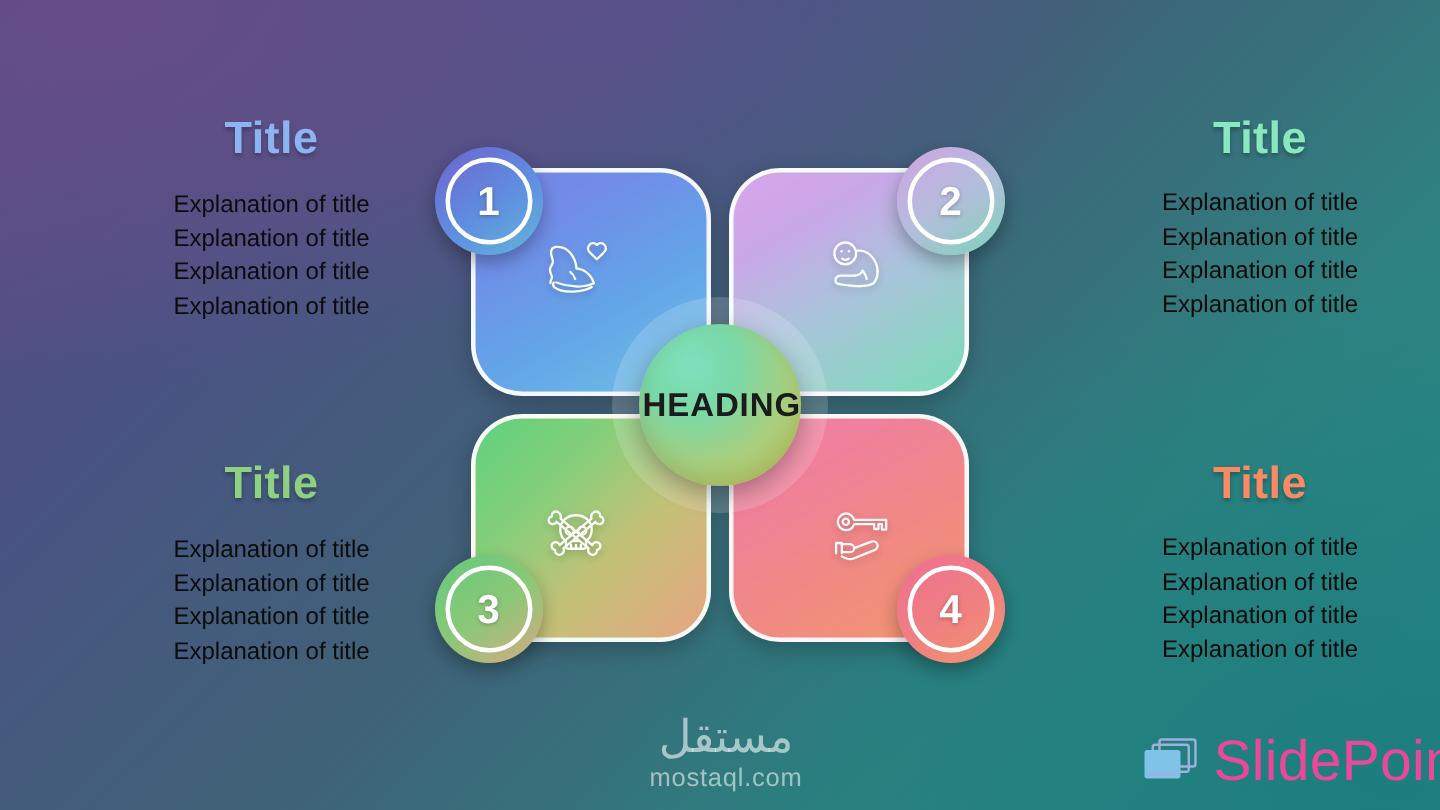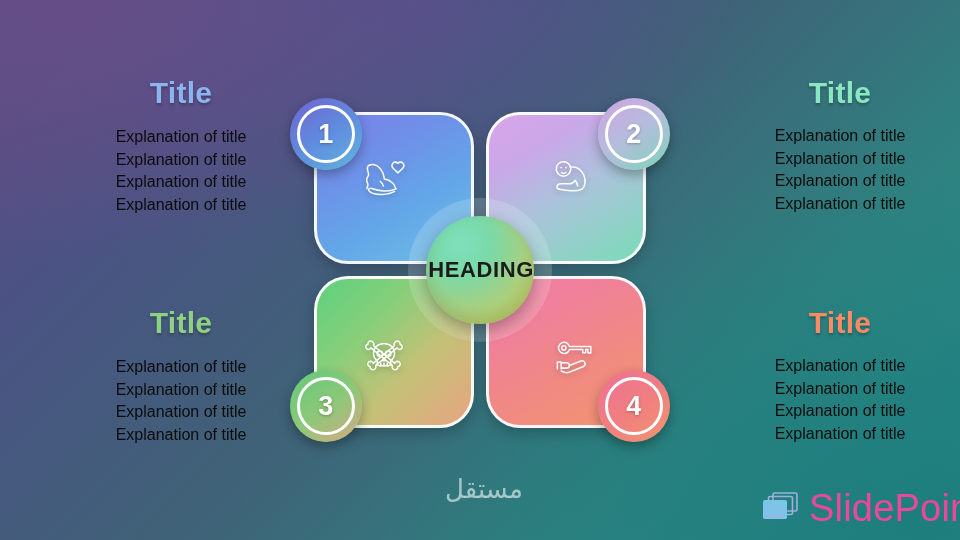--- a/index.html
+++ b/index.html
@@ -97,21 +97,21 @@
   .block-1 { left:74px;  top:62px;  }
   .block-2 { left:733px; top:62px;  }
   .block-3 { left:74px;  top:292px; }
   .block-4 { left:733px; top:292px; }
   .block-1 .block-lines, .block-3 .block-lines { margin-top:18px; }
   .block-2 .block-title, .block-4 .block-title { text-align:center; width:214px; }
 
   
   .mostaql { position:absolute; left:414px; top:476px; width:140px; text-align:center; }
   .mostaql-ar {
-    font-size:26px; color:rgba(255,255,255,0.58); line-height:1.05;
+    font-size:30px; color:rgba(255,255,255,0.58); line-height:1.05;
     font-family:"DejaVu Sans", sans-serif; direction:rtl;
   }
   .mostaql-en {
     font-size:17px; color:rgba(255,255,255,0.55); letter-spacing:0.5px; margin-top:1px;
   }
 
   .slidepoint { position:absolute; left:760px; top:489px; display:flex; align-items:center; gap:9px; }
   .sp-mark { width:40px; height:34px; position:relative; }
   .sp-text { font-size:38px; color:#ec4899; letter-spacing:0.2px; line-height:1; }
 </style>
@@ -231,20 +231,21 @@
   <div class="badge badge-3">
     <span>3</span>
   </div>
   <div class="badge badge-4">
     <span>4</span>
   </div>
 </div>
 
 <div class="mostaql">
   <div class="mostaql-ar">مستقل</div>
+  <div class="mostaql-en">mostaql.com</div>
 </div>
 
 <div class="slidepoint">
   <div class="sp-mark">
     <svg viewBox="0 0 40 34" fill="none">
       <rect x="13" y="2" width="24" height="18" rx="1.6" stroke="#9fb0dd" stroke-width="1.6"></rect>
       <rect x="8.5" y="5.5" width="24" height="18" rx="1.6" stroke="#9fb0dd" stroke-width="1.6"></rect>
       <rect x="3" y="9" width="24" height="19" rx="1.8" fill="#7ec4e8"></rect>
       <rect x="5.4" y="24.2" width="19" height="2" rx="0.8" fill="#9fb0dd"></rect>
     </svg>

